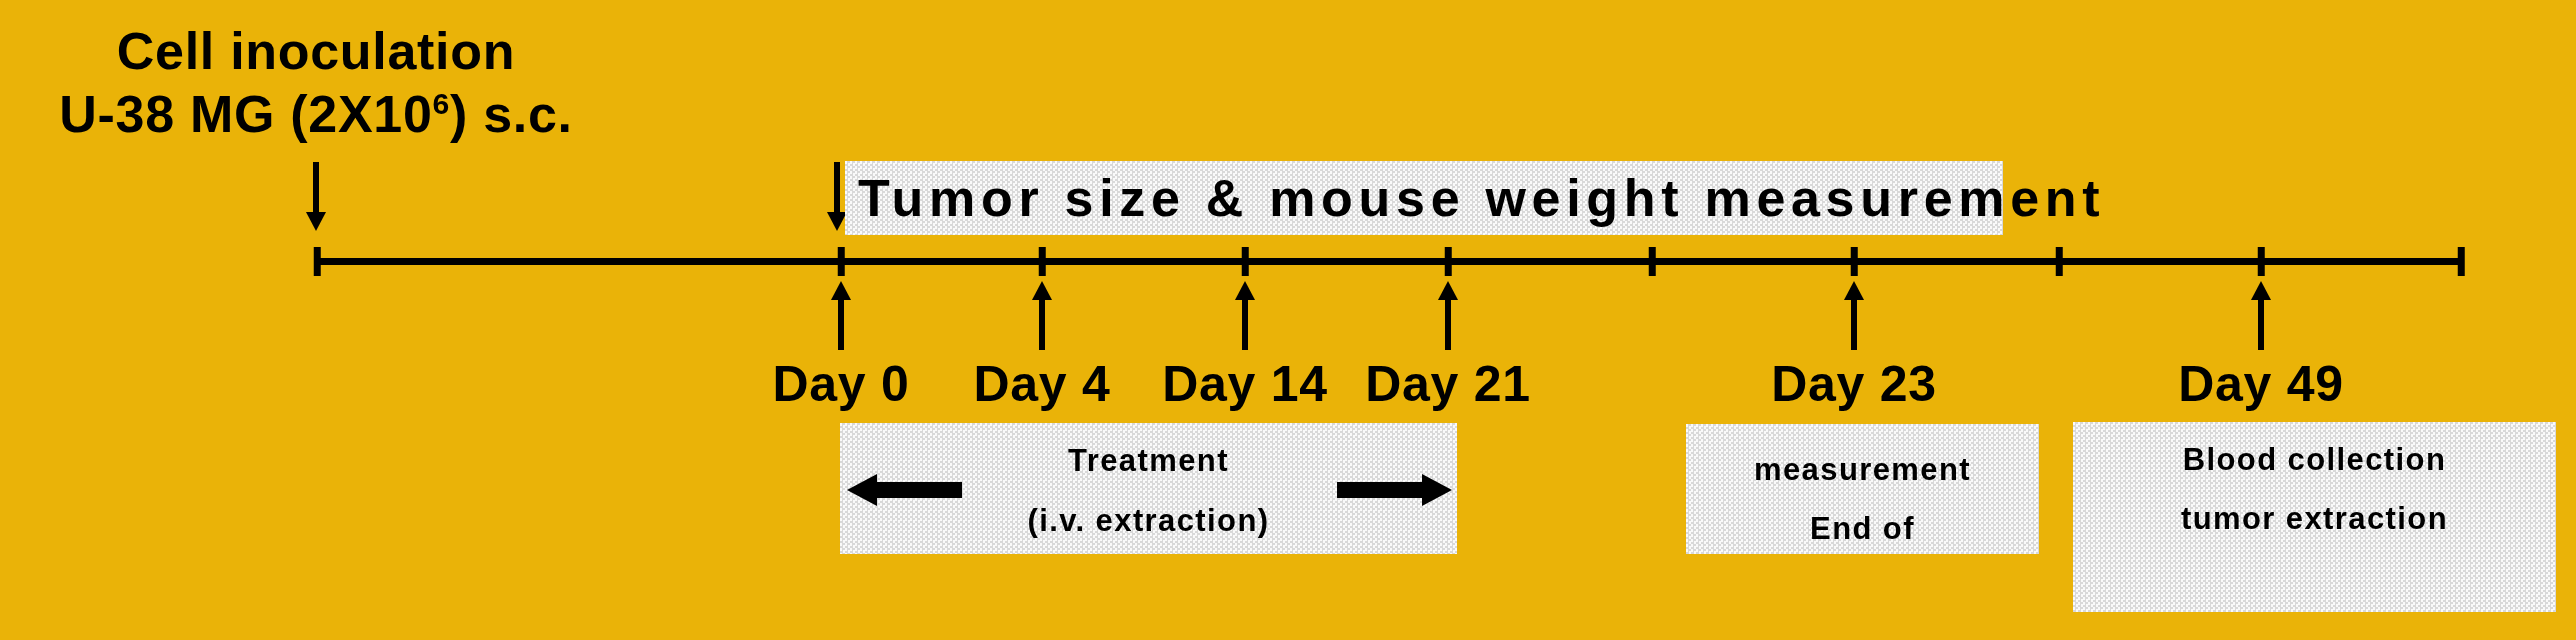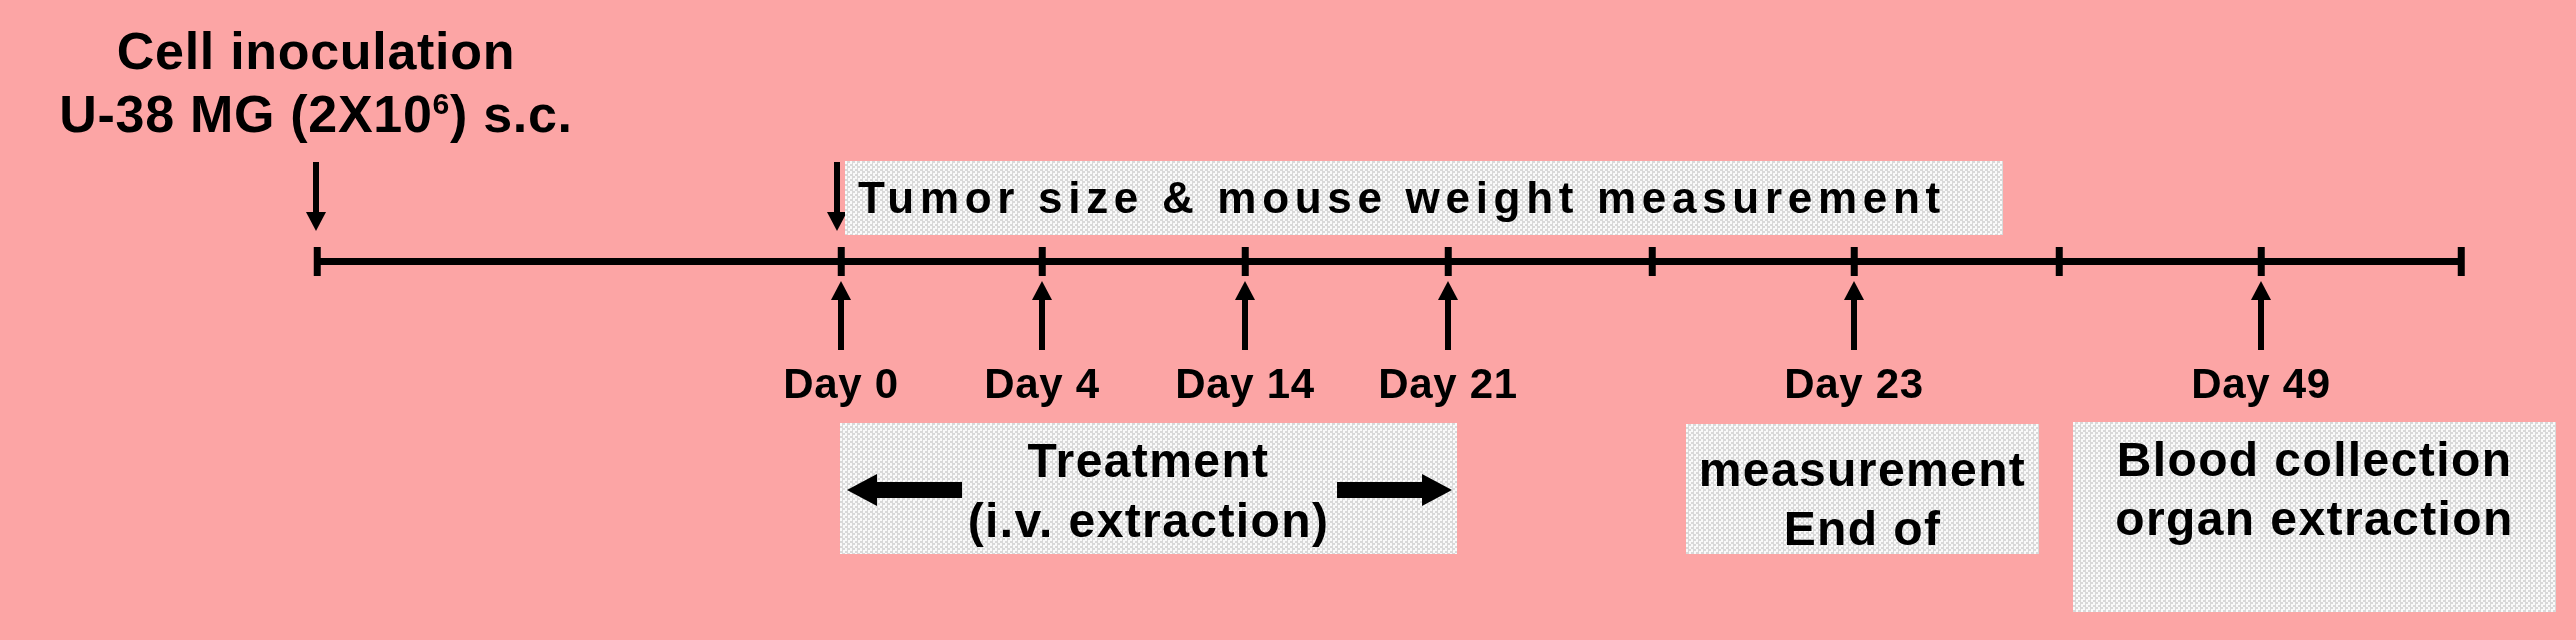--- a/index.html
+++ b/index.html
@@ -1,19 +1,19 @@
 <!DOCTYPE html>
 <html style="font-size:11.5px"><head>
 <meta charset="utf-8">
 <style>
   html,body{margin:0;padding:0;background:#fff;}
   .fig{
     position:relative;
     width:2576px;height:640px;
-    background:#fca5a5;
+    background:#eab308;
     font-family:"Liberation Sans",sans-serif;
     font-weight:700;
     color:#000;
     overflow:hidden;
   }
   
   .hdr{
     position:absolute;top:20px;
     transform:translateX(-50%);
     text-align:center;
@@ -24,40 +24,40 @@
   
   .band{
     position:absolute;
     background-color:#f7f7f7;
     background-image:repeating-conic-gradient(#d9d9d9 0% 25%, #fafafa 0% 50%);
     background-size:5px 5px;
   }
   .measure-band{
     left:845px;top:161px;width:1158px;height:74px;
     display:flex;align-items:center;
-    font-size:44px;letter-spacing:5.7px;white-space:nowrap;
+    font-size:52px;letter-spacing:5.7px;white-space:nowrap;
     padding-left:13px;box-sizing:border-box;
   }
   
   .tl-line{position:absolute;left:317px;top:258px;width:2144px;height:6.5px;background:#000;}
   .tick{position:absolute;top:247px;width:6.5px;height:29px;background:#000;transform:translateX(-50%);}
   
   .arr{position:absolute;transform:translateX(-50%);display:flex;flex-direction:column;align-items:center;}
   .arr .shaft{width:5.7px;height:50px;background:#000;}
   .arr .head-down{width:0;height:0;border-left:10px solid transparent;border-right:10px solid transparent;border-top:19.4px solid #000;}
   .arr .head-up{width:0;height:0;border-left:10px solid transparent;border-right:10px solid transparent;border-bottom:19.4px solid #000;}
   .arr-down{top:162px;}
   .arr-up{top:281px;}
   
   .day{
     position:absolute;top:357px;transform:translateX(-50%);
-    font-size:42px;line-height:54px;white-space:nowrap;letter-spacing:0.7px;
+    font-size:50px;line-height:54px;white-space:nowrap;letter-spacing:0.7px;
   }
   
-  .evtext{text-align:center;font-size:48px;line-height:60px;letter-spacing:1.4px;}
+  .evtext{text-align:center;font-size:31px;line-height:60px;letter-spacing:1.4px;}
   .treat{left:840px;top:423px;width:617px;height:131px;box-sizing:border-box;padding-top:8px;}
   .endof{left:1686px;top:424px;width:353px;height:130px;box-sizing:border-box;padding-top:16px;line-height:59px;}
   .blood{left:2073px;top:422px;width:483px;height:190px;box-sizing:border-box;padding-top:8px;line-height:59px;}
   .endof .evtext,.blood .evtext{line-height:59px;}
   
   .harrow{position:absolute;top:50px;display:flex;align-items:center;height:33px;}
   .harrow .hshaft{width:85px;height:16px;background:#000;}
   .harrow .hleft{width:0;height:0;border-top:16.5px solid transparent;border-bottom:16.5px solid transparent;border-right:30px solid #000;}
   .harrow .hright{width:0;height:0;border-top:16.5px solid transparent;border-bottom:16.5px solid transparent;border-left:30px solid #000;}
   .harrow-left{left:6.5px;}
@@ -144,17 +144,17 @@
     </div>
   </div>
 
   <div class="band endof">
     <div class="evtext">measurement</div>
     <div class="evtext">End of</div>
   </div>
 
   <div class="band blood">
     <div class="evtext">Blood collection</div>
-    <div class="evtext">organ extraction</div>
+    <div class="evtext">tumor extraction</div>
   </div>
 
 </div>
 
 
 </body></html>

